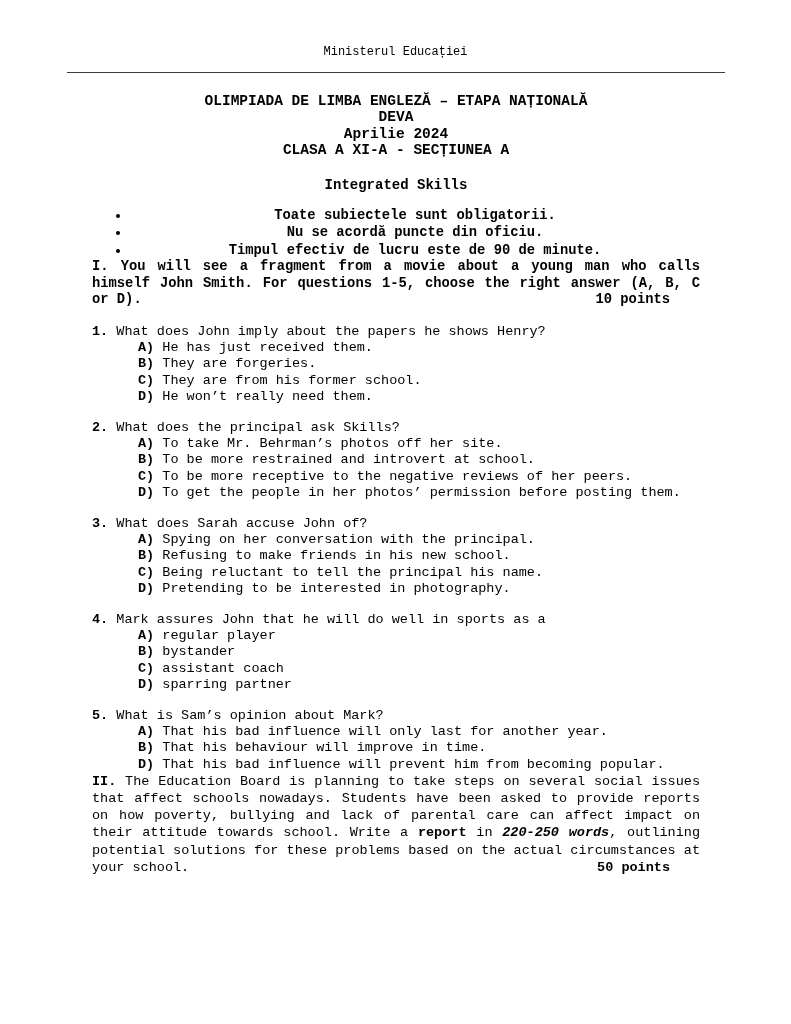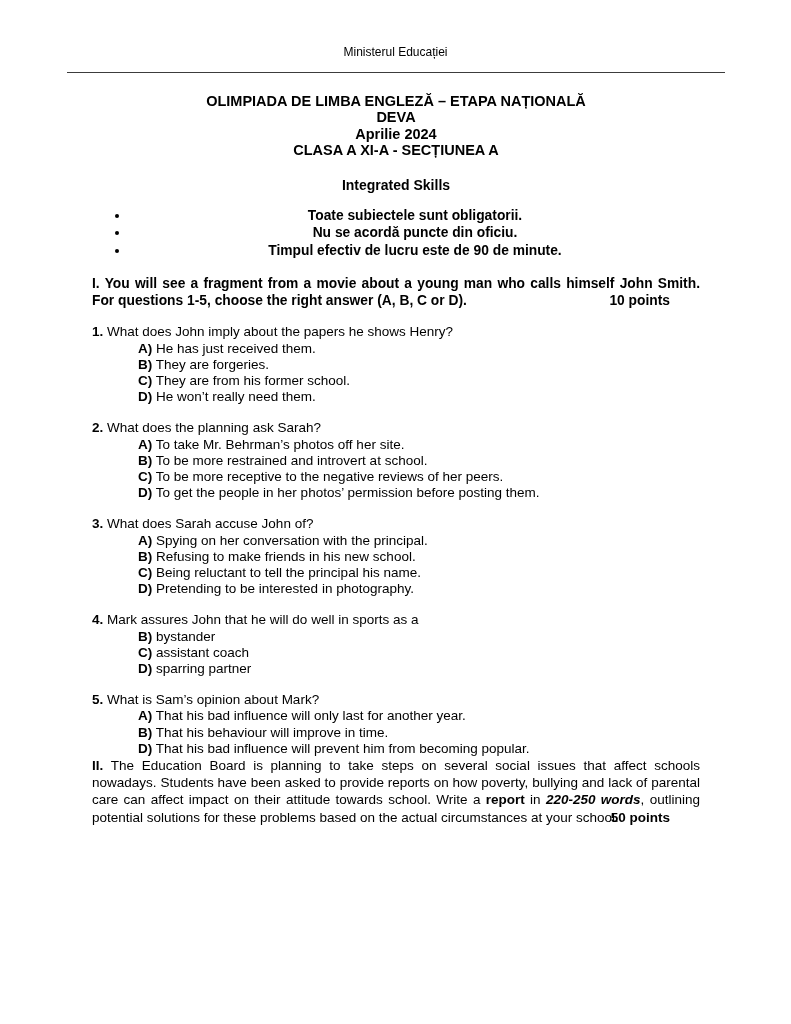--- a/index.html
+++ b/index.html
@@ -4,21 +4,21 @@
 <style>
   * { box-sizing: border-box; }
   html, body { margin: 0; padding: 0; background: #ffffff; }
   .page {
     position: relative;
     width: 791px;
     height: 907px;
     margin: 0 auto;
     background: #ffffff;
     color: #000000;
-    font-family: Liberation Sans, sans-serif;
+    font-family: Liberation Mono, monospace;
     font-size: 13.5px;
     overflow: hidden;
   }
   .ministry {
     padding-top: 45px;
     text-align: center;
     font-size: 12px;
   }
   .header-rule {
     margin: 13px 66px 0 67px;
@@ -40,21 +40,21 @@
   }
   .instructions {
     margin: 14px 0 0 0;
     padding-left: 38px;
     font-weight: bold;
     font-size: 13.8px;
   }
   .instructions li { line-height: 17.5px; text-align: center; }
   .section1-heading {
     position: relative;
-    margin-top: 17px;
+    margin-top: 0;
     font-weight: bold;
     font-size: 13.8px;
     line-height: 16.6px;
     text-align: justify;
   }
   .points {
     position: absolute;
     right: 30px;
     bottom: 0;
     font-weight: bold;
@@ -132,21 +132,21 @@
       </div>
       <div class="option">
         <span class="b">D)</span>
         <span>He won’t really need them.</span>
       </div>
     </div>
 
     <div class="question">
       <div>
         <span class="b">2.</span>
-        <span>What does the planning ask Sarah?</span>
+        <span>What does the principal ask Skills?</span>
       </div>
       <div class="option">
         <span class="b">A)</span>
         <span>To take Mr. Behrman’s photos off her site.</span>
       </div>
       <div class="option">
         <span class="b">B)</span>
         <span>To be more restrained and introvert at school.</span>
       </div>
       <div class="option">
@@ -179,20 +179,24 @@
       <div class="option">
         <span class="b">D)</span>
         <span>Pretending to be interested in photography.</span>
       </div>
     </div>
 
     <div class="question">
       <div>
         <span class="b">4.</span>
         <span>Mark assures John that he will do well in sports as a</span>
+      </div>
+      <div class="option">
+        <span class="b">A)</span>
+        <span>regular player</span>
       </div>
       <div class="option">
         <span class="b">B)</span>
         <span>bystander</span>
       </div>
       <div class="option">
         <span class="b">C)</span>
         <span>assistant coach</span>
       </div>
       <div class="option">

